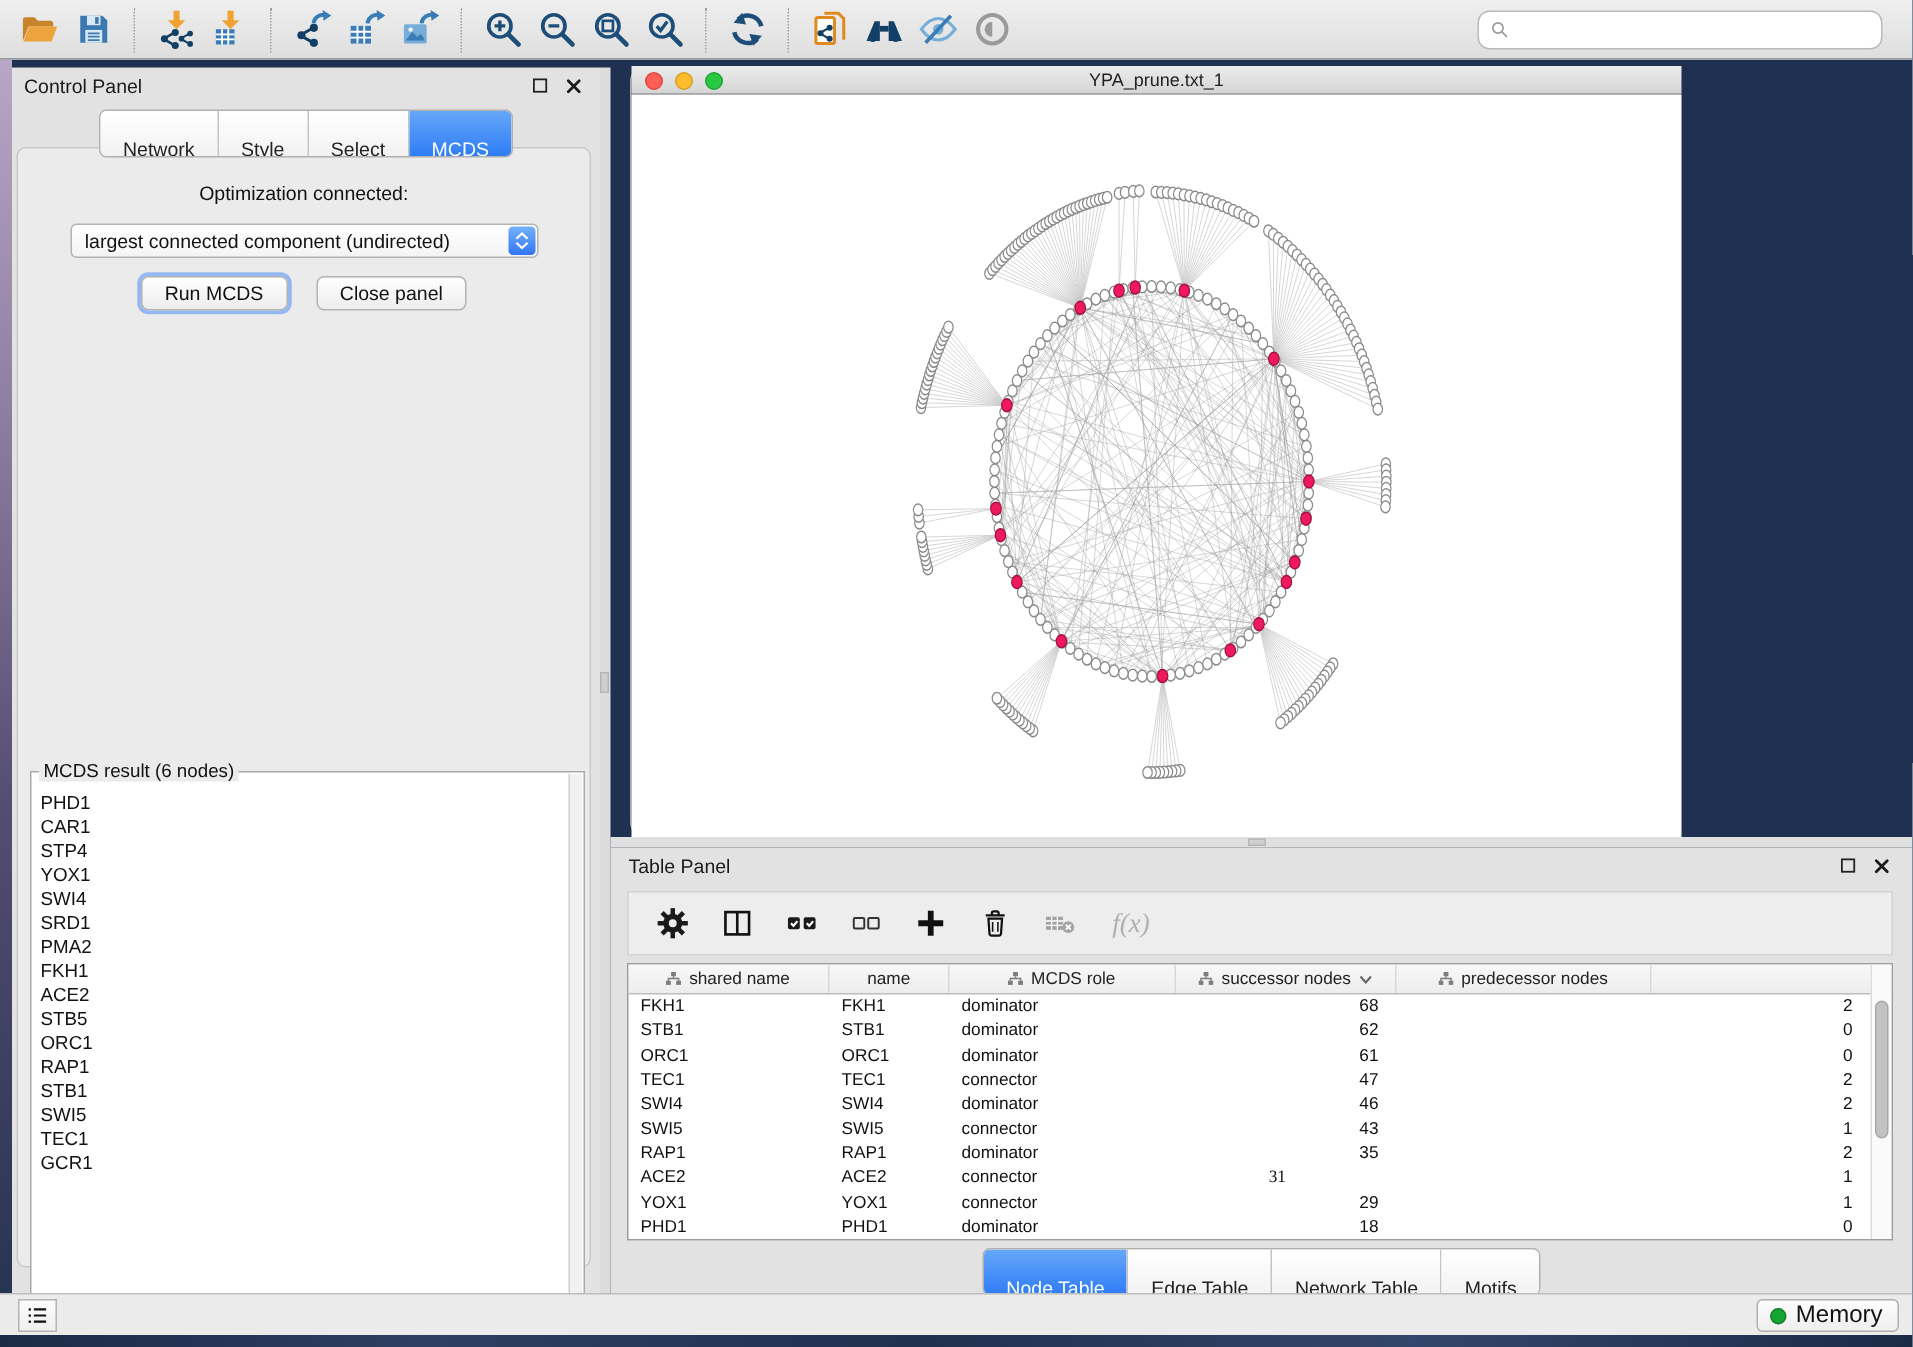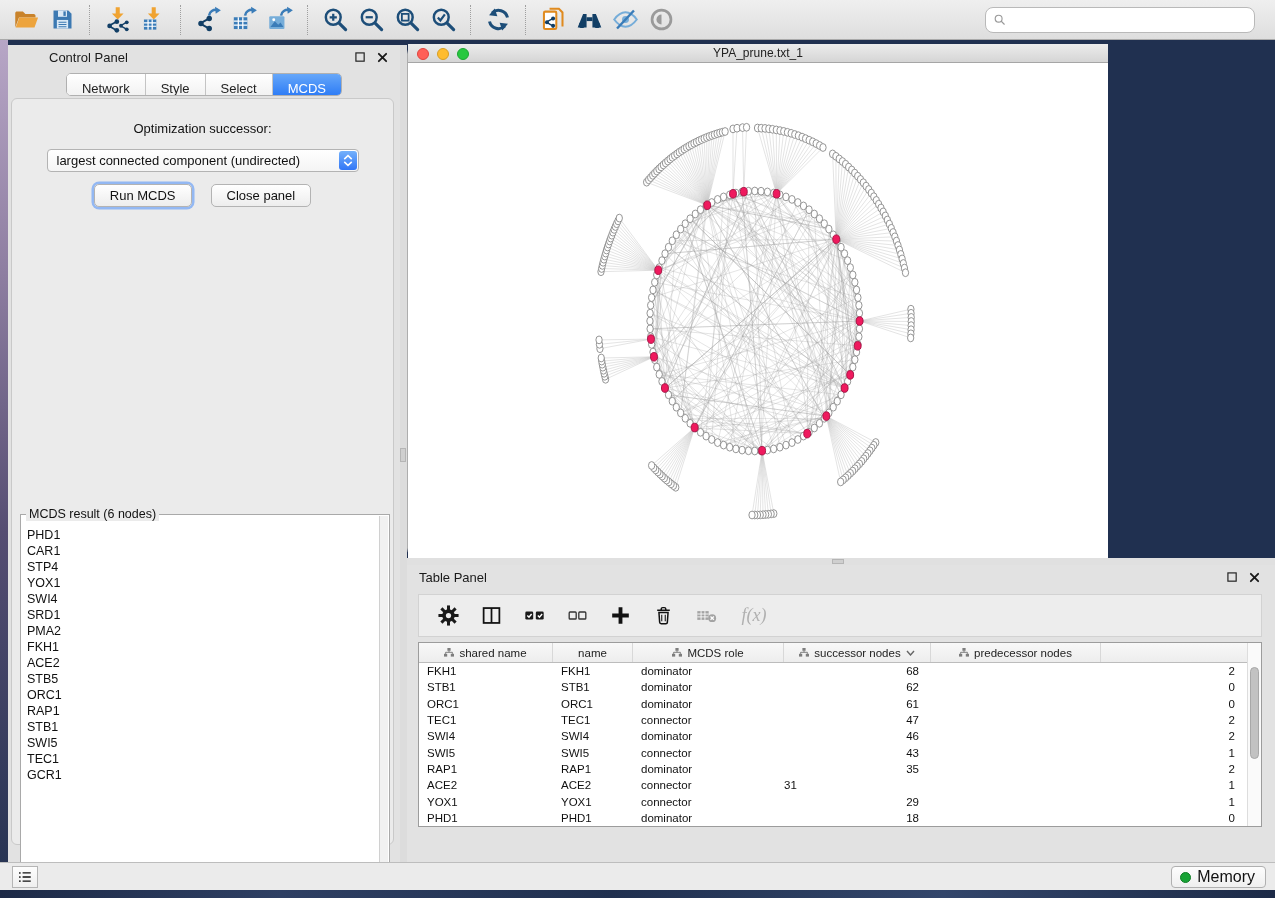--- a/index.html
+++ b/index.html
@@ -26,24 +26,24 @@
   .search-field svg { width:15px; height:15px; }
 
   
   .panel-title { font-size:13px; color:#1a1a1a; }
   .chrome-icons { display:flex; align-items:center; gap:9px; }
   .chrome-btn { width:13px; height:13px; display:flex; align-items:center; justify-content:center; }
   .chrome-btn svg { width:11px; height:11px; }
 
   
   .control-panel { position:absolute; left:8px; top:45px; width:392px; height:817px; background:#e2e2e2; }
-  .cp-header { height:24px; display:flex; align-items:center; justify-content:space-between; padding:0 11px 0 8px;margin-left:33px; }
+  .cp-header { height:24px; display:flex; align-items:center; justify-content:space-between; padding:0 11px 0 8px; }
   .cp-tabs { position:relative; z-index:2; display:flex; justify-content:center; margin-top:4px; }
   .tab-seg { display:flex; border:1px solid #b0b0b0; border-radius:5px; overflow:hidden; background:#fff; }
-  .seg-tab { padding:4px 15px; height:21px; line-height:21px; font-size:13px; color:#222;
+  .seg-tab { padding:15px 15px; height:21px; line-height:21px; font-size:13px; color:#222;
     background:linear-gradient(#ffffff,#f2f2f2); border-right:1px solid #c4c4c4; }
   .seg-tab:last-child { border-right:none; }
   .seg-tab.active { background:linear-gradient(#66a7f9,#2f7df6); color:#fff; }
   .cp-body { position:absolute; left:3px; right:6px; top:53px; bottom:17px;
     background:#ebebeb; border:1px solid #c9c9c9; border-radius:6px; }
   .opt-label { text-align:center; font-size:13px; color:#111; margin-top:22px; }
   .criterion-select { position:relative; width:312px; height:23px; margin:13px auto 0;
     background:linear-gradient(#ffffff,#f4f4f4); border:1px solid #b3b3b3; border-radius:4px;
     font-size:13px; color:#111; line-height:21px; padding-left:9px; }
   .sel-stepper { position:absolute; right:1px; top:1px; width:18px; height:19px; border-radius:3px;
@@ -66,21 +66,21 @@
 
   
   .v-split { position:absolute; left:400px; top:45px; width:7px; height:817px; background:#dcdcdc; }
   .v-split .grip { position:absolute; left:0; top:403px; width:6px; height:14px;
     background:#cfcfcf; border:1px solid #b5b5b5; }
   .h-split { position:absolute; left:407px; top:558px; width:868px; height:7px; background:#e0e0e0; }
   .h-split .grip { position:absolute; left:425px; top:1px; width:12px; height:5px;
     background:#cfcfcf; border:1px solid #b5b5b5; }
 
   
-  .net-window { position:absolute; left:407px; top:44px; width:701px; height:514px;
+  .net-window { position:absolute; left:420px; top:44px; width:701px; height:514px;
     border-left:1px solid #adadad;border-radius:10px; }
   .net-titlebar { position:relative; height:19px; background:linear-gradient(#ececec,#d5d5d5);
     border-bottom:1px solid #a6a6a6; }
   .net-titlebar .title { text-align:center; font-size:12px; line-height:18px; color:#222; }
   .lights { position:absolute; left:9px; top:4px; display:flex; gap:8px; }
   .light { width:12px; height:12px; border-radius:50%; }
   .light.red { background:#ff5f57; border:1px solid #e0443e; }
   .light.yellow { background:#febc2e; border:1px solid #d89e24; }
   .light.green { background:#28c840; border:1px solid #1da633; }
   .net-canvas { position:absolute; left:0; top:19px; right:0; bottom:0; background:#fff; }
@@ -356,21 +356,21 @@
     </div>
     <div class="cp-tabs">
         <div class="tab-seg" id="cp-tabseg">
           <div class="seg-tab">Network</div>
           <div class="seg-tab">Style</div>
           <div class="seg-tab">Select</div>
           <div class="seg-tab active">MCDS</div>
         </div>
       </div>
     <div class="cp-body">
-      <div class="opt-label">Optimization successor:</div>
+      <div class="opt-label">Optimization connected:</div>
       <div class="criterion-select">
         <span>largest connected component (undirected)</span>
         <span class="sel-stepper">
             <svg xmlns="http://www.w3.org/2000/svg" viewBox="0 0 16 16" width="100%" height="100%">
               <path d="M3 6.2 8 1.5l5 4.7" fill="none" stroke="#fff" stroke-width="2"></path>
               <path d="M3 9.8 8 14.5l5-4.7" fill="none" stroke="#fff" stroke-width="2"></path>
             </svg>
           </span>
       </div>
       <div class="cp-buttons">
@@ -1358,21 +1358,21 @@
             <div class="td" style="width: 134px; text-align: left; padding: 0px 4px 0px 8px;">RAP1</div>
             <div class="td" style="width: 80px; text-align: left; padding: 0px 4px 0px 8px;">RAP1</div>
             <div class="td" style="width: 151px; text-align: left; padding: 0px 4px 0px 8px;">dominator</div>
             <div class="td" style="width: 147px; text-align: right; padding: 0px 12px 0px 0px;">35</div>
             <div class="td" style="flex: 1 1 0%; text-align: right; padding: 0px 12px 0px 0px;">2</div>
           </div>
           <div class="t-row">
             <div class="td" style="width: 134px; text-align: left; padding: 0px 4px 0px 8px;">ACE2</div>
             <div class="td" style="width: 80px; text-align: left; padding: 0px 4px 0px 8px;">ACE2</div>
             <div class="td" style="width: 151px; text-align: left; padding: 0px 4px 0px 8px;">connector</div>
-            <div class="td" style="width: 147px; text-align: left; padding: 0px 12px 0px 0px;">31</div>
+            <div class="td" style="width: 147px; text-align: center; padding: 0px 12px 0px 0px; font-family: Liberation Serif, serif;">31</div>
             <div class="td" style="flex: 1 1 0%; text-align: right; padding: 0px 12px 0px 0px;">1</div>
           </div>
           <div class="t-row">
             <div class="td" style="width: 134px; text-align: left; padding: 0px 4px 0px 8px;">YOX1</div>
             <div class="td" style="width: 80px; text-align: left; padding: 0px 4px 0px 8px;">YOX1</div>
             <div class="td" style="width: 151px; text-align: left; padding: 0px 4px 0px 8px;">connector</div>
             <div class="td" style="width: 147px; text-align: right; padding: 0px 12px 0px 0px;">29</div>
             <div class="td" style="flex: 1 1 0%; text-align: right; padding: 0px 12px 0px 0px;">1</div>
           </div>
           <div class="t-row">
@@ -1380,20 +1380,28 @@
             <div class="td" style="width: 80px; text-align: left; padding: 0px 4px 0px 8px;">PHD1</div>
             <div class="td" style="width: 151px; text-align: left; padding: 0px 4px 0px 8px;">dominator</div>
             <div class="td" style="width: 147px; text-align: right; padding: 0px 12px 0px 0px;">18</div>
             <div class="td" style="flex: 1 1 0%; text-align: right; padding: 0px 12px 0px 0px;">0</div>
           </div>
         </div>
       <div class="t-scroll">
           <div class="t-thumb"></div>
         </div>
     </div>
+    <div class="tp-tabs">
+        <div class="tab-seg" id="tp-tabseg">
+          <div class="seg-tab active">Node Table</div>
+          <div class="seg-tab">Edge Table</div>
+          <div class="seg-tab">Network Table</div>
+          <div class="seg-tab">Motifs</div>
+        </div>
+      </div>
   </div>
 
   <div class="status-bar">
     <div class="list-btn">
       <span style="display:flex;">
           <svg xmlns="http://www.w3.org/2000/svg" viewBox="0 0 24 24" width="100%" height="100%">
             <g stroke="#111" stroke-width="2.4">
               <path d="M7 5h14M7 12h14M7 19h14"></path>
             </g>
             <g fill="#111">

